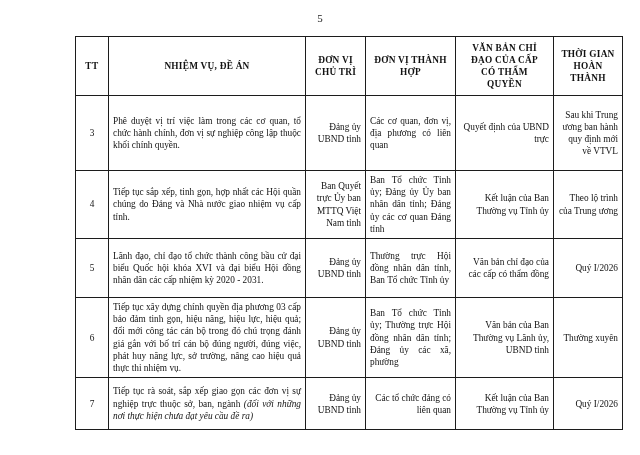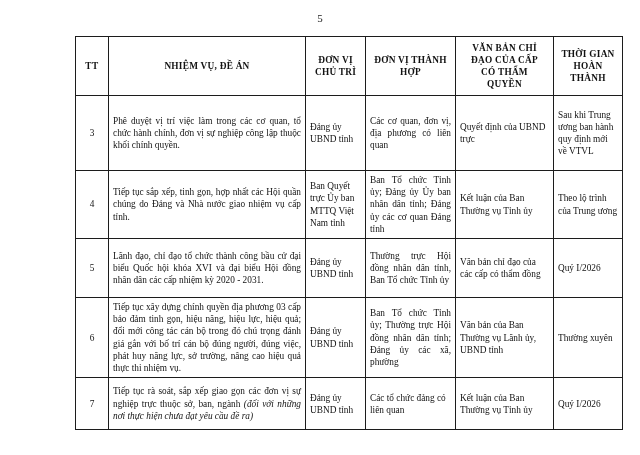--- a/index.html
+++ b/index.html
@@ -78,32 +78,32 @@
     text-align: justify;
     text-justify: inter-word;
     vertical-align: middle;
     padding-left: 5px;
     padding-right: 5px;
     hyphens: none;
   }
   td.cell-lead,
   td.cell-doc,
   td.cell-time {
-    text-align: left;
+    text-align: right;
     vertical-align: middle;
   }
   td.cell-coop {
     text-align: justify;
     text-justify: inter-word;
     vertical-align: middle;
     padding-left: 4px;
     padding-right: 4px;
   }
   td.cell-coop.centered {
-    text-align: left;
+    text-align: right;
   }
   .ital {
     font-style: italic;
   }
   
   tr.r-head td, tr.r-head th { height: 52px; }
   tr.r-3 td { height: 68px; }
   tr.r-4 td { height: 60px; }
   tr.r-5 td { height: 52px; }
   tr.r-6 td { height: 67px; }

